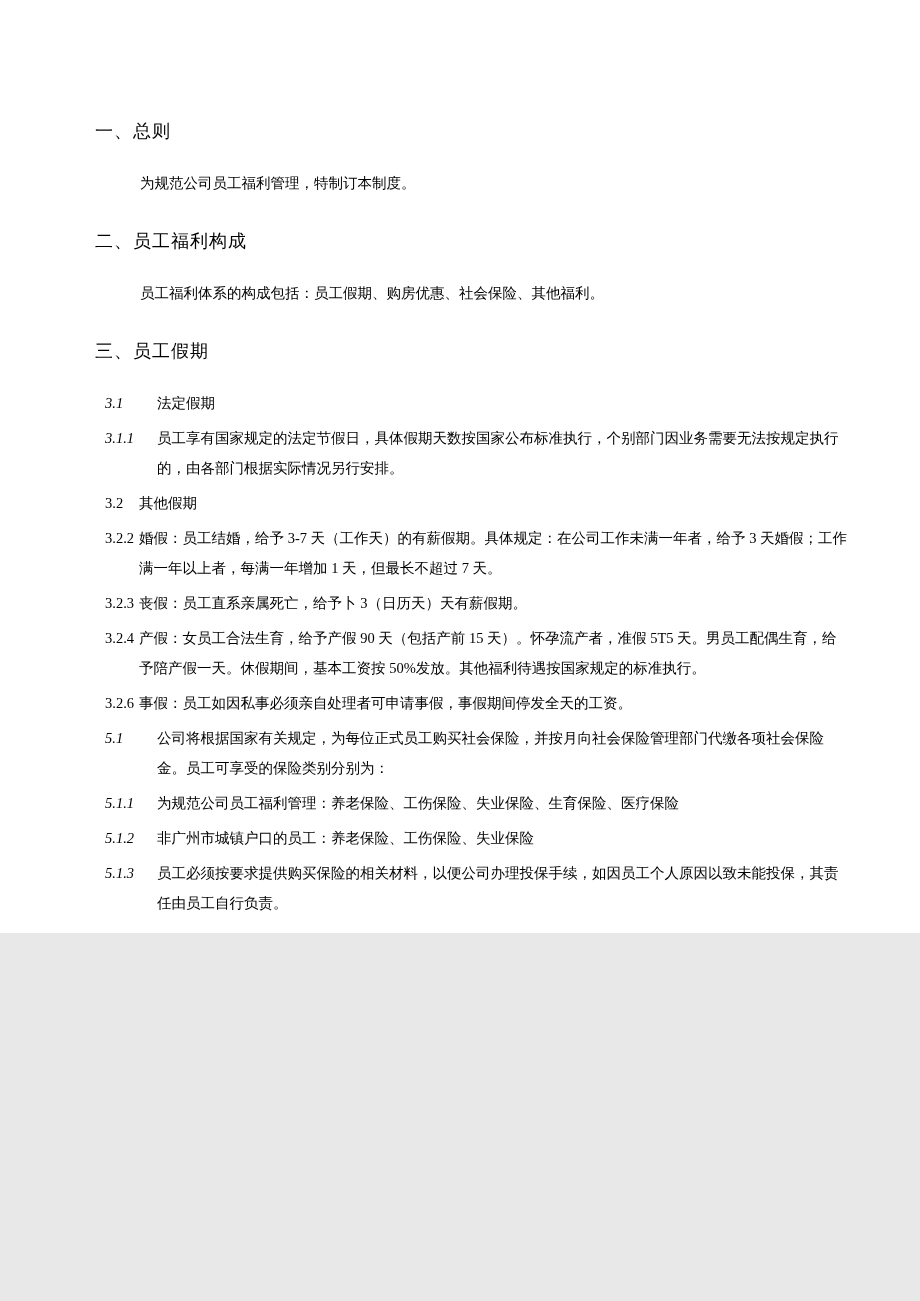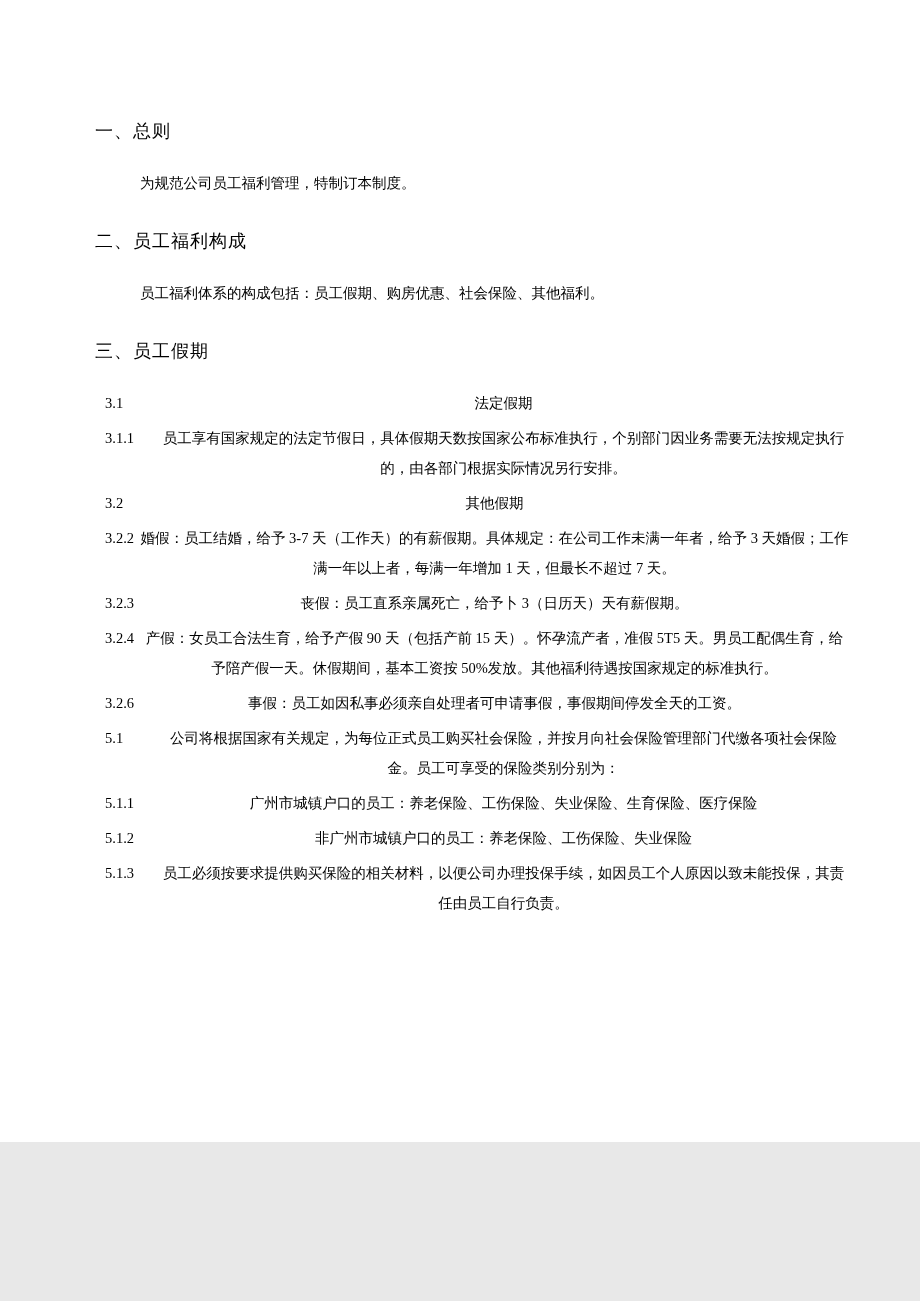--- a/index.html
+++ b/index.html
@@ -3,21 +3,21 @@
 <meta charset="utf-8">
 <style>
   html, body {
     margin: 0;
     padding: 0;
     background: #e8e8e8;
   }
   .page {
     position: relative;
     width: 920px;
-    height: 1142px;
+    height: 933px;
     margin: 0 auto;
     background: #ffffff;
     color: #000000;
     font-family: "Liberation Serif", "DejaVu Serif", serif;
     font-size: 14.5px;
     line-height: 30px;
     box-sizing: border-box;
     padding: 118px 70px 60px 95px;
     overflow: hidden;
   }
@@ -36,25 +36,24 @@
   }
   .item {
     display: flex;
     align-items: flex-start;
     margin: 0 0 5px 10px;
   }
   .item .num {
     flex: 0 0 auto;
     white-space: nowrap;
   }
-  .item.wide .num  { width: 52px; }
+  .item.wide .num  { width: 52px; font-style: italic; }
   .item.tight .num { width: 34px; }
   .item .txt {
     flex: 1 1 auto;
-    text-align: center;
   }
 </style>
 </head>
 <body>
 
 <div class="page">
 
   <section>
     <h2 class="heading">一、总则</h2>
     <p class="para">为规范公司员工福利管理，特制订本制度。</p>
@@ -109,21 +108,21 @@
 
   <section>
 
     <div class="item wide">
       <span class="num">5.1</span>
       <span class="txt">公司将根据国家有关规定，为每位正式员工购买社会保险，并按月向社会保险管理部门代缴各项社会保险金。员工可享受的保险类别分别为：</span>
     </div>
 
     <div class="item wide">
       <span class="num">5.1.1</span>
-      <span class="txt">广州市城镇户口的员工：养老保险、工伤保险、失业保险、生育保险、医疗保险</span>
+      <span class="txt">为规范公司员工福利管理：养老保险、工伤保险、失业保险、生育保险、医疗保险</span>
     </div>
 
     <div class="item wide">
       <span class="num">5.1.2</span>
       <span class="txt">非广州市城镇户口的员工：养老保险、工伤保险、失业保险</span>
     </div>
 
     <div class="item wide">
       <span class="num">5.1.3</span>
       <span class="txt">员工必须按要求提供购买保险的相关材料，以便公司办理投保手续，如因员工个人原因以致未能投保，其责任由员工自行负责。</span>

